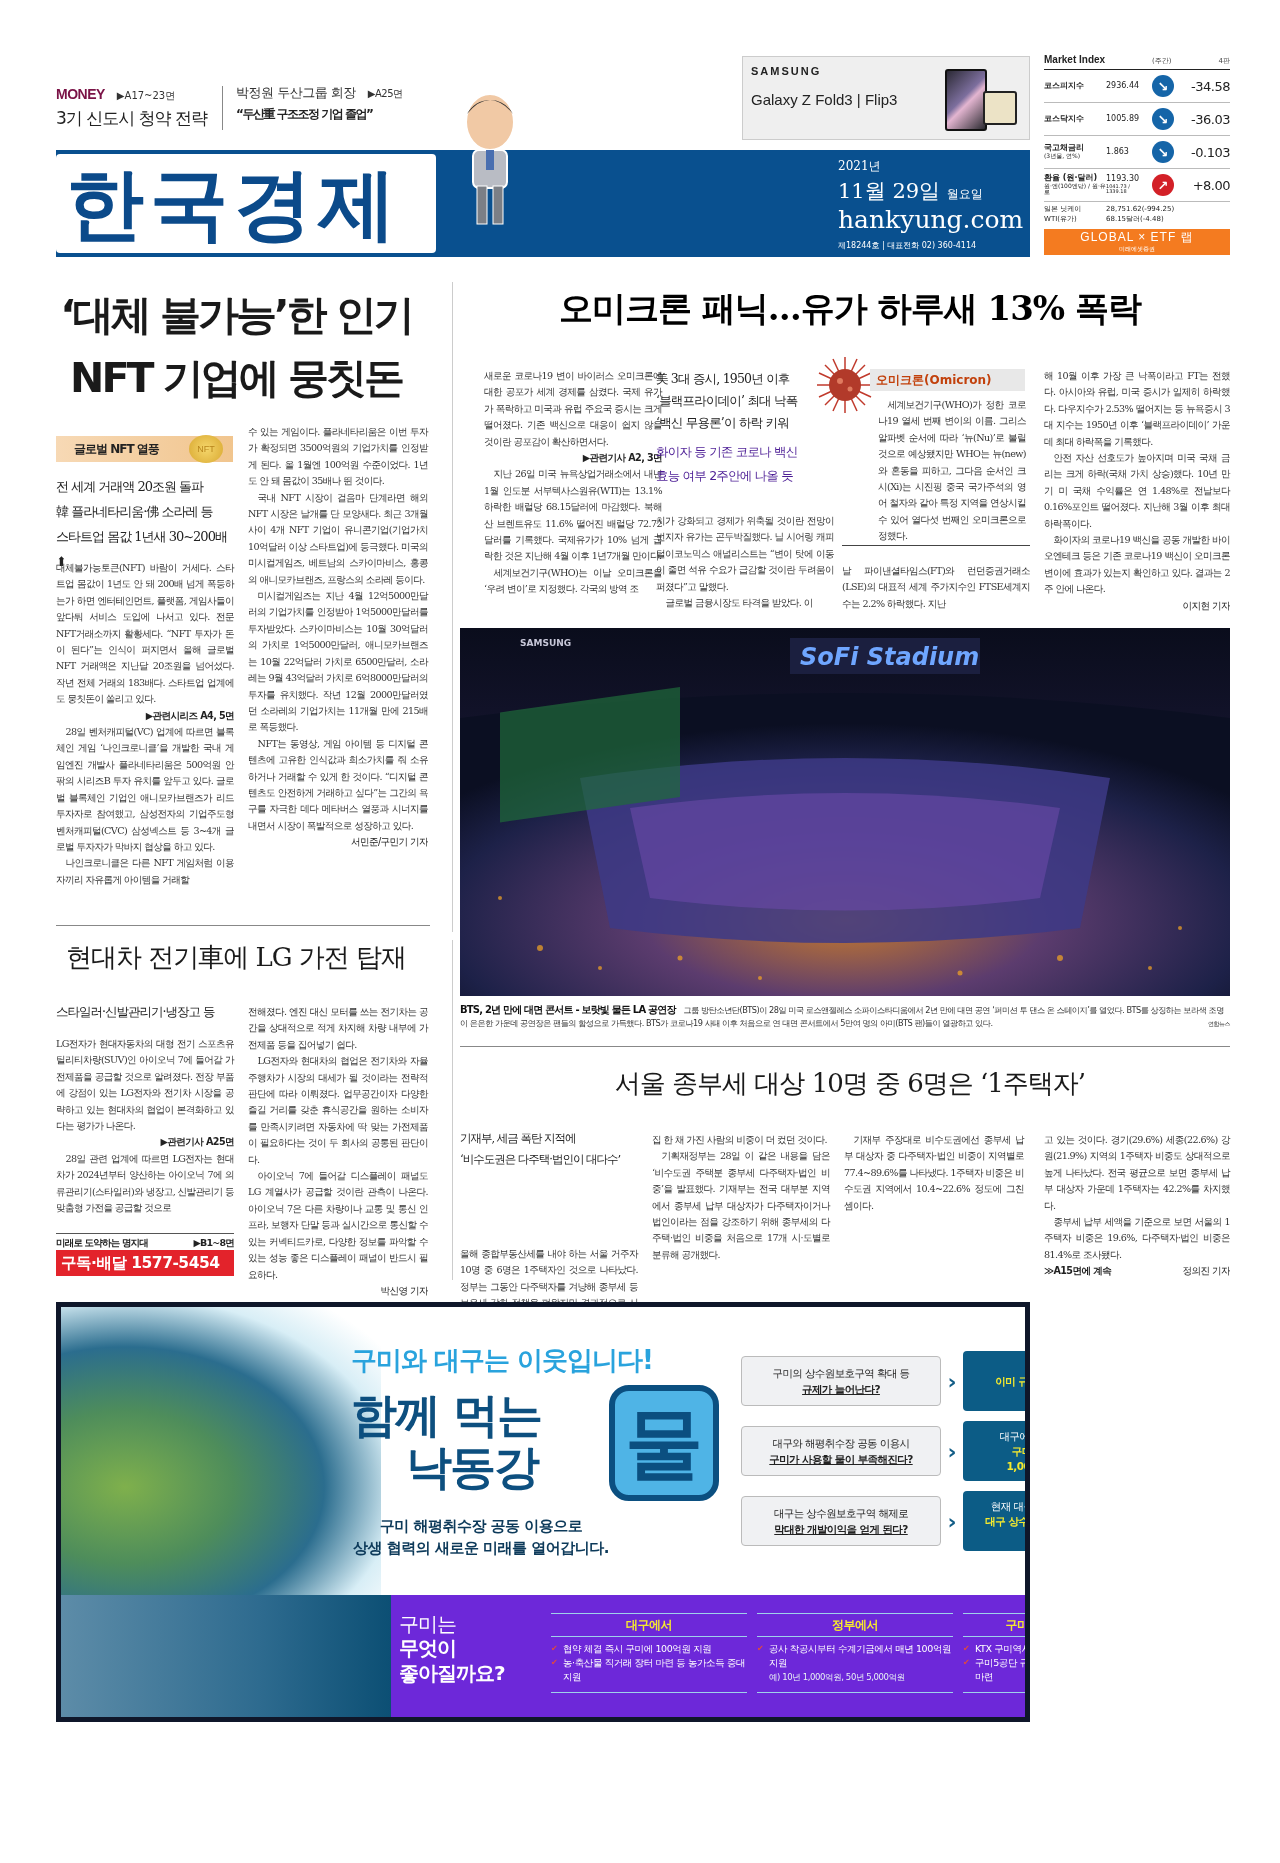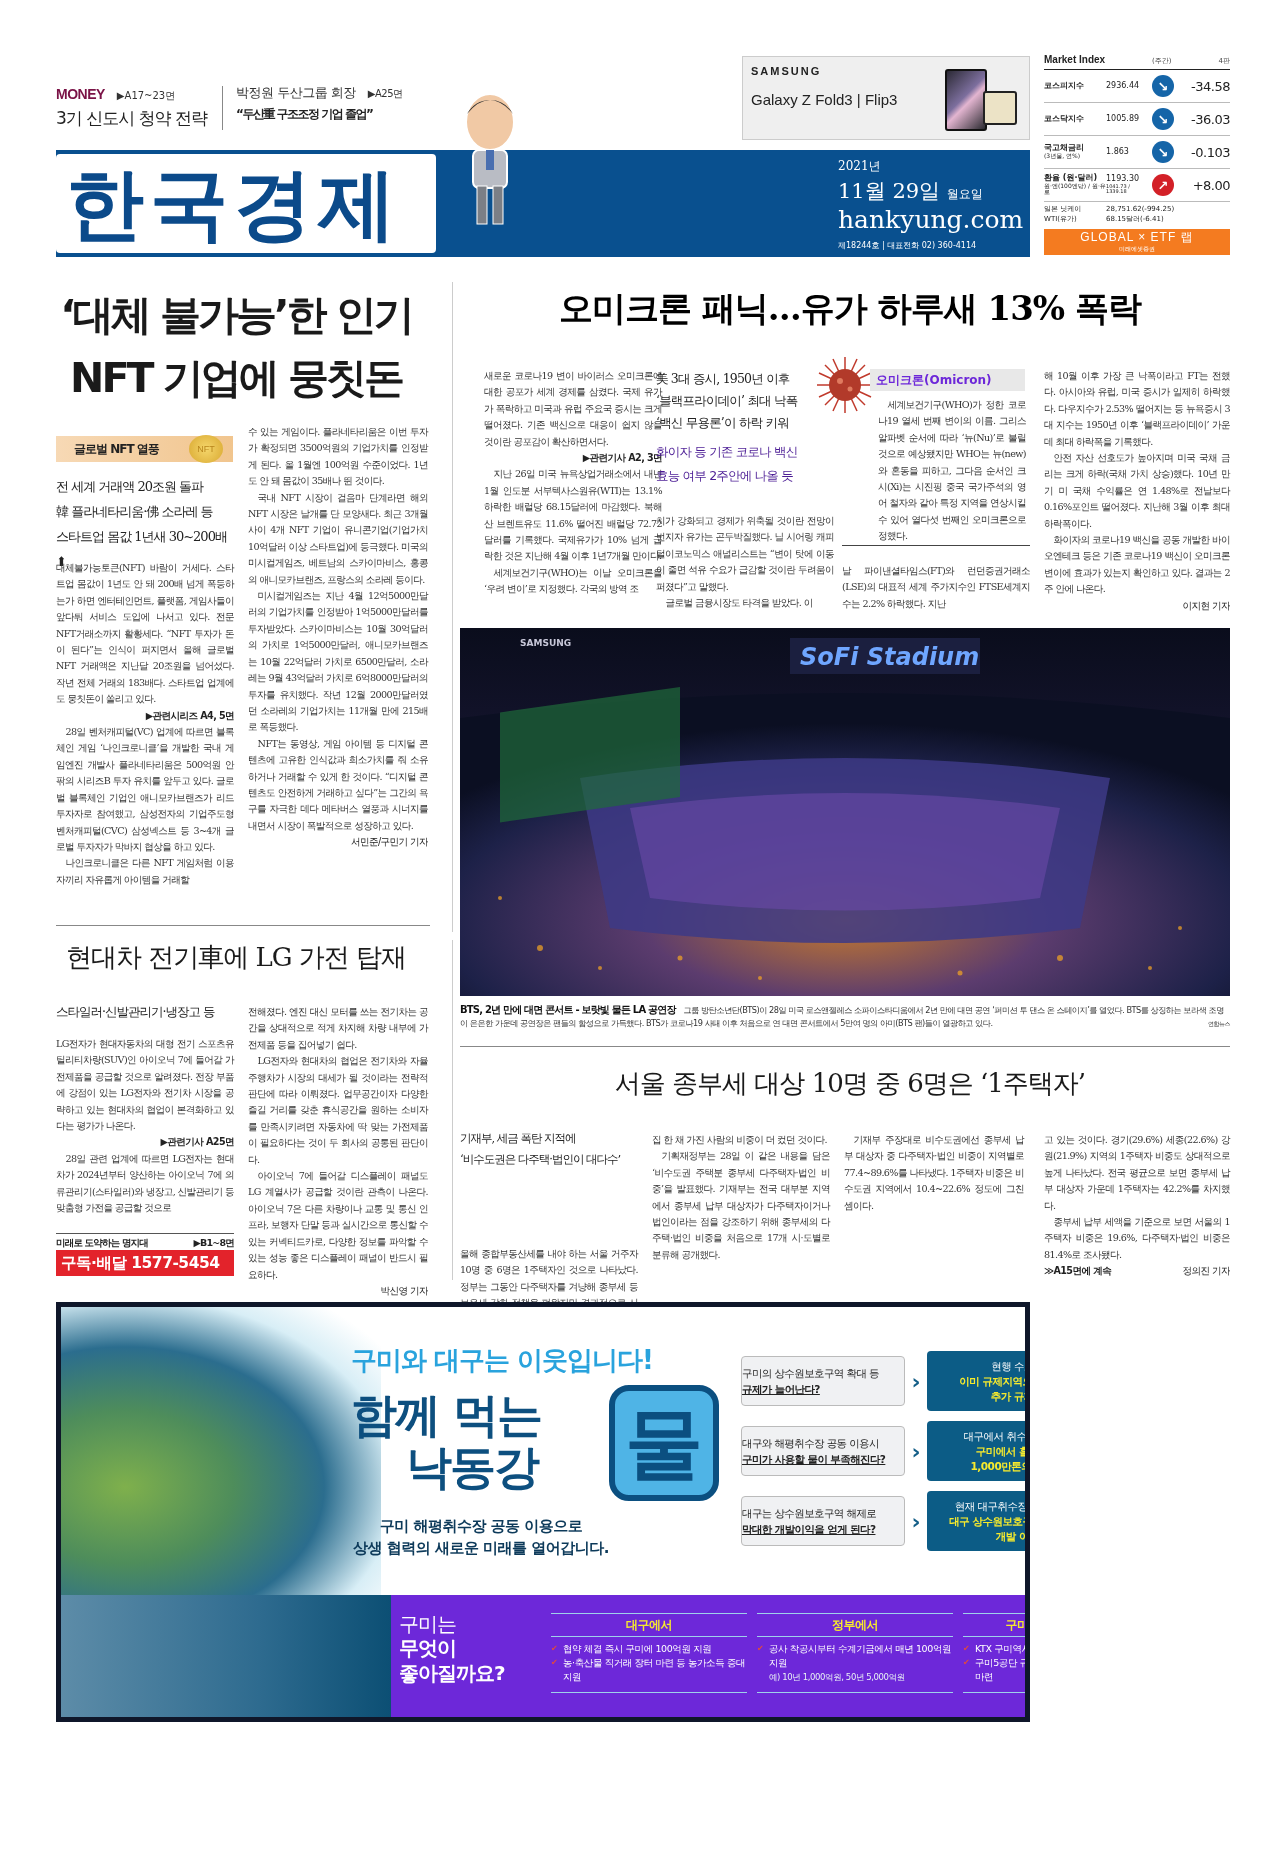--- a/index.html
+++ b/index.html
@@ -54,41 +54,41 @@
 .nft-sub{left:56px;top:474px;width:180px;font-size:13px;line-height:25px;letter-spacing:-1px;color:#222}
 .body{font-family:"DejaVu Serif",serif;font-size:9.6px;line-height:16.4px;color:#333;letter-spacing:-.6px;text-align:justify}
 .body p{text-indent:1em}
 .body p.ni{text-indent:0}
 .ref{font-family:"DejaVu Sans",sans-serif;font-weight:bold;float:right;color:#222}
 .byline{float:right;font-family:"DejaVu Sans",sans-serif;color:#222}
 .hl-omi{left:470px;top:286px;width:760px;text-align:center;font-family:"DejaVu Serif",serif;font-size:34px;font-weight:bold;letter-spacing:-1px;color:#000000}
 .omi-sub{left:656px;top:368px;width:170px;font-size:12.5px;line-height:22px;letter-spacing:-.8px;color:#222;font-family:"DejaVu Serif",serif}
 .omi-sub2{left:656px;top:440px;width:170px;font-size:12.5px;line-height:24px;letter-spacing:-.8px;color:#4c1d95;font-family:"DejaVu Sans",sans-serif}
 .virus{left:815px;top:355px;width:60px;height:60px}
-.omi-box-title{left:870px;top:369px;width:155px;height:22px;background:#e8e8e8;font-family:"DejaVu Sans",sans-serif;font-size:12px;font-weight:bold;padding-left:6px;line-height:22px;color:#6d28d9}
+.omi-box-title{left:870px;top:369px;width:155px;height:22px;background:#e8e8e8;font-family:"DejaVu Sans",sans-serif;font-size:12px;font-weight:bold;padding-left:6px;line-height:22px;color:#c2410c}
 .hr{background:#444;height:1px}
 .photo{left:460px;top:628px;width:770px;height:368px;overflow:hidden;background:#0d1225}
 .caption{left:460px;top:1003px;width:770px;font-family:"DejaVu Sans",sans-serif;font-size:8.2px;line-height:13px;color:#333;letter-spacing:-.5px}
 .caption b{font-size:10px;color:#111;margin-right:8px;letter-spacing:-.8px}
 .caption .src{float:right;font-size:6px}
 .hl-lg{left:56px;top:940px;width:360px;text-align:center;font-family:"DejaVu Serif",serif;font-size:26px;letter-spacing:-1px;color:#1a1a1a}
 .lg-sub{left:56px;top:1004px;width:180px;font-family:"DejaVu Serif",serif;font-size:12.5px;letter-spacing:-1px;color:#222}
 .promo1{left:56px;top:1233px;width:178px;border-top:1px solid #555;padding-top:3px;display:flex;justify-content:space-between;font-family:"DejaVu Sans",sans-serif;font-size:9.5px;font-weight:bold;color:#222;letter-spacing:-.8px}
 .promo2{left:56px;top:1250px;width:178px;height:26px;background:#e3232b;color:#fff;font-family:"DejaVu Sans",sans-serif;font-weight:bold;font-size:15.5px;line-height:26px;padding-left:5px;letter-spacing:-.5px}
 .hl-tax{left:470px;top:1066px;width:760px;text-align:center;font-family:"DejaVu Serif",serif;font-size:26px;letter-spacing:-1px;color:#1a1a1a}
 .tax-sub{left:460px;top:1128px;width:175px;font-family:"DejaVu Serif",serif;font-size:11.5px;line-height:21px;letter-spacing:-1px;color:#222}
 .ad{left:56px;top:1302px;width:974px;height:420px;background:#fff;border:5px solid #0f172a;overflow:hidden}
 .ad-left{position:absolute;left:0;top:0;width:320px;height:300px;background:radial-gradient(ellipse at 20% 60%,#7fb04c 0%,#4e8d5b 30%,#2b6d8e 55%,#d8eef6 75%,#fff 90%)}
 .ad-tag{position:absolute;left:290px;top:36px;font-family:"DejaVu Sans",sans-serif;font-weight:bold;font-size:26px;color:#29a3dd;letter-spacing:-1px}
 .ad-big{position:absolute;left:290px;top:82px;font-family:"DejaVu Sans",sans-serif;font-weight:bold;font-size:46px;line-height:52px;color:#0d4f7f;letter-spacing:-2px}
 .ad-big .l2{display:block;padding-left:55px}
 .mul{position:absolute;left:548px;top:78px;width:110px;height:116px;background:#4fb4e6;border:6px solid #0b4f80;border-radius:20px;color:#0b4f80;font-family:"DejaVu Sans",sans-serif;font-size:78px;font-weight:bold;display:flex;align-items:center;justify-content:center;line-height:1}
 .ad-sub{position:absolute;left:290px;top:208px;width:260px;text-align:center;font-family:"DejaVu Sans",sans-serif;font-weight:bold;font-size:15px;line-height:22px;color:#0d3a5a;letter-spacing:-.5px}
 .qa{position:absolute;left:680px;display:flex;align-items:center}
-.q{width:164px;height:50px;background:#f0f1f3;border:1px solid #bbb;border-radius:4px;font-family:"DejaVu Sans",sans-serif;font-size:10.5px;color:#222;display:flex;flex-direction:column;justify-content:center;letter-spacing:-.6px;line-height:16px}
+.q{width:200px;height:50px;background:#f0f1f3;border:1px solid #bbb;border-radius:4px;font-family:"DejaVu Sans",sans-serif;font-size:10.5px;color:#222;text-align:center;display:flex;flex-direction:column;justify-content:center;letter-spacing:-.6px;line-height:16px}
 .q u{font-weight:bold}
 .chev{width:18px;text-align:center;color:#135e87;font-size:22px;font-weight:bold;font-family:"DejaVu Sans",sans-serif;margin:0 2px}
 .a{width:214px;height:60px;background:#0c5c86;border-radius:4px;font-family:"DejaVu Sans",sans-serif;font-size:10.5px;text-align:center;display:flex;flex-direction:column;justify-content:center;line-height:15px;letter-spacing:-.5px}
 .a .w{color:#fff}
 .a .yl{color:#f6ea2d;font-weight:bold}
 .ad-band{position:absolute;left:0;top:288px;width:974px;height:132px;background:#6d28d9}
 .ad-band .bandgrad{position:absolute;left:0;top:0;width:330px;height:132px;background:linear-gradient(90deg,#5d8ca8 0%,#2e6b8f 60%,#0c4f74 100%)}
 .band-q{position:absolute;left:338px;top:18px;color:#fff;font-family:"DejaVu Sans",sans-serif;letter-spacing:-1px}
 .band-q .l1{font-size:20px;font-weight:normal;line-height:23px}
 .band-q .l2{font-size:20px;font-weight:bold;line-height:25px}
@@ -164,21 +164,21 @@
   <div class="mrow">
     <div class="nm"><span>환율 (원·달러)</span><small>원·엔(100엔당) / 원·유로</small></div>
     <div class="val"><span>1193.30</span><small>1041.73 / 1339.18</small></div>
     <div class="arr up">↗</div>
     <div class="chg">+8.00</div>
   </div>
   <div class="mfoot">
     <span>일본 닛케이</span>
       <span>28,751.62(-994.25)</span>
     <span>WTI(유가)</span>
-      <span>68.15달러(-6.41)</span>
+      <span>68.15달러(-4.48)</span>
   </div>
   <div class="etf">
     <div class="t">GLOBAL × ETF 랩</div>
     <div class="s">미래에셋증권</div>
   </div>
 </div>
 
 <div class="abs hl-nft">
   <div>‘대체 불가능’한 인기</div>
   <div>NFT 기업에 뭉칫돈</div>

